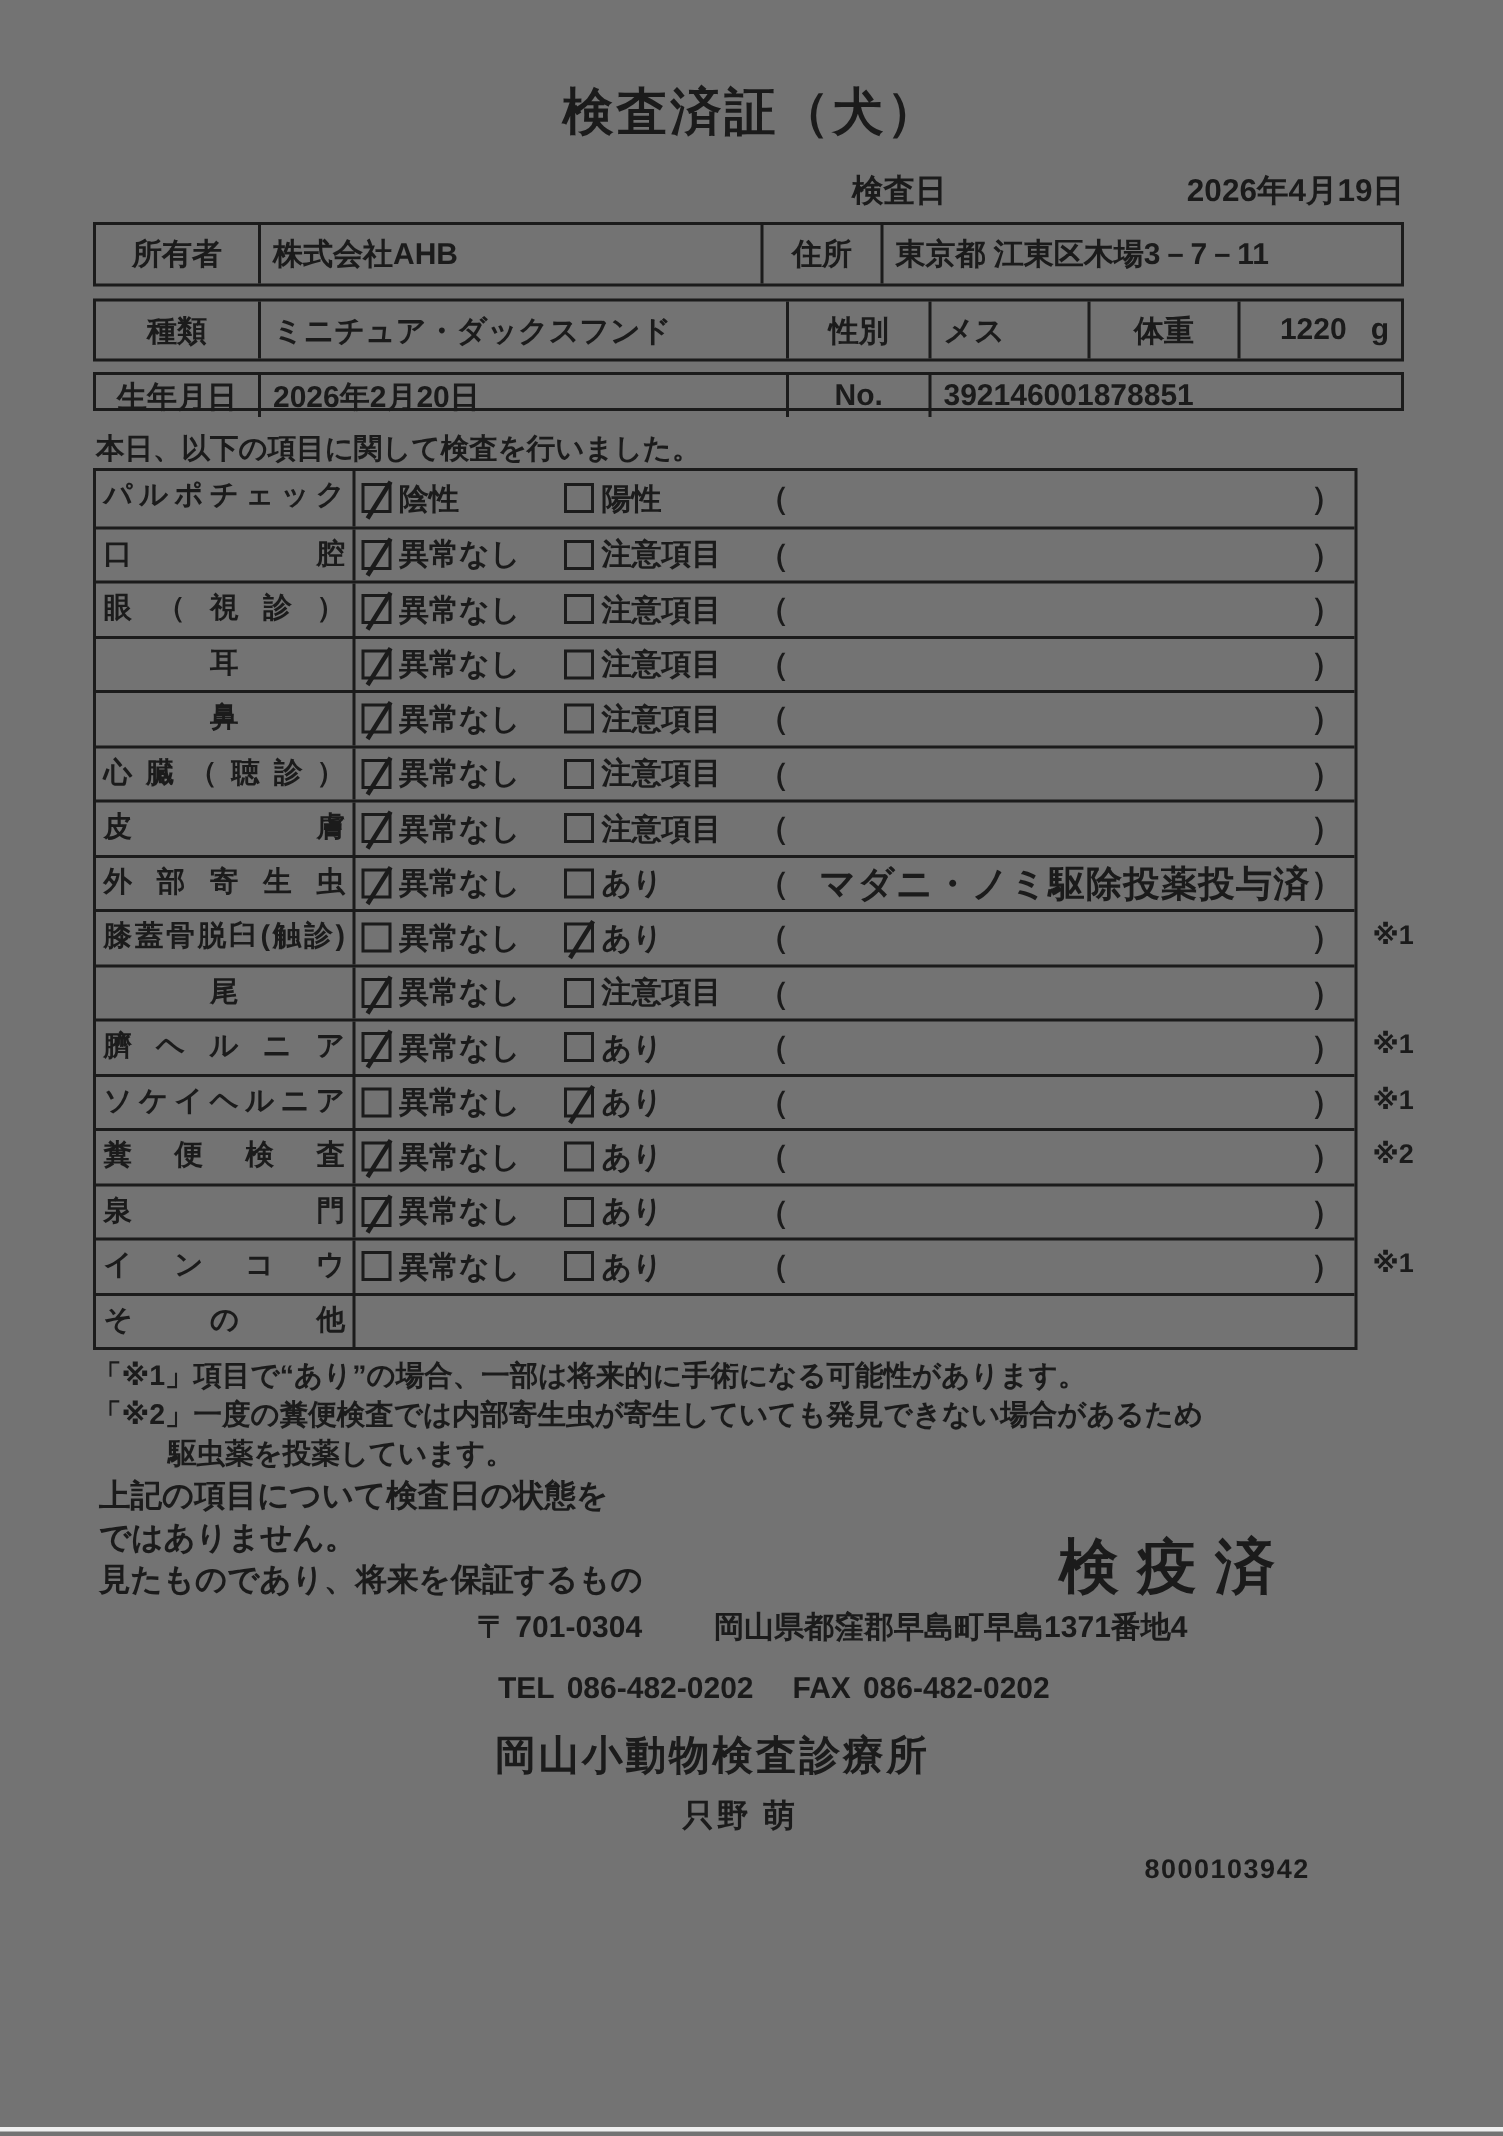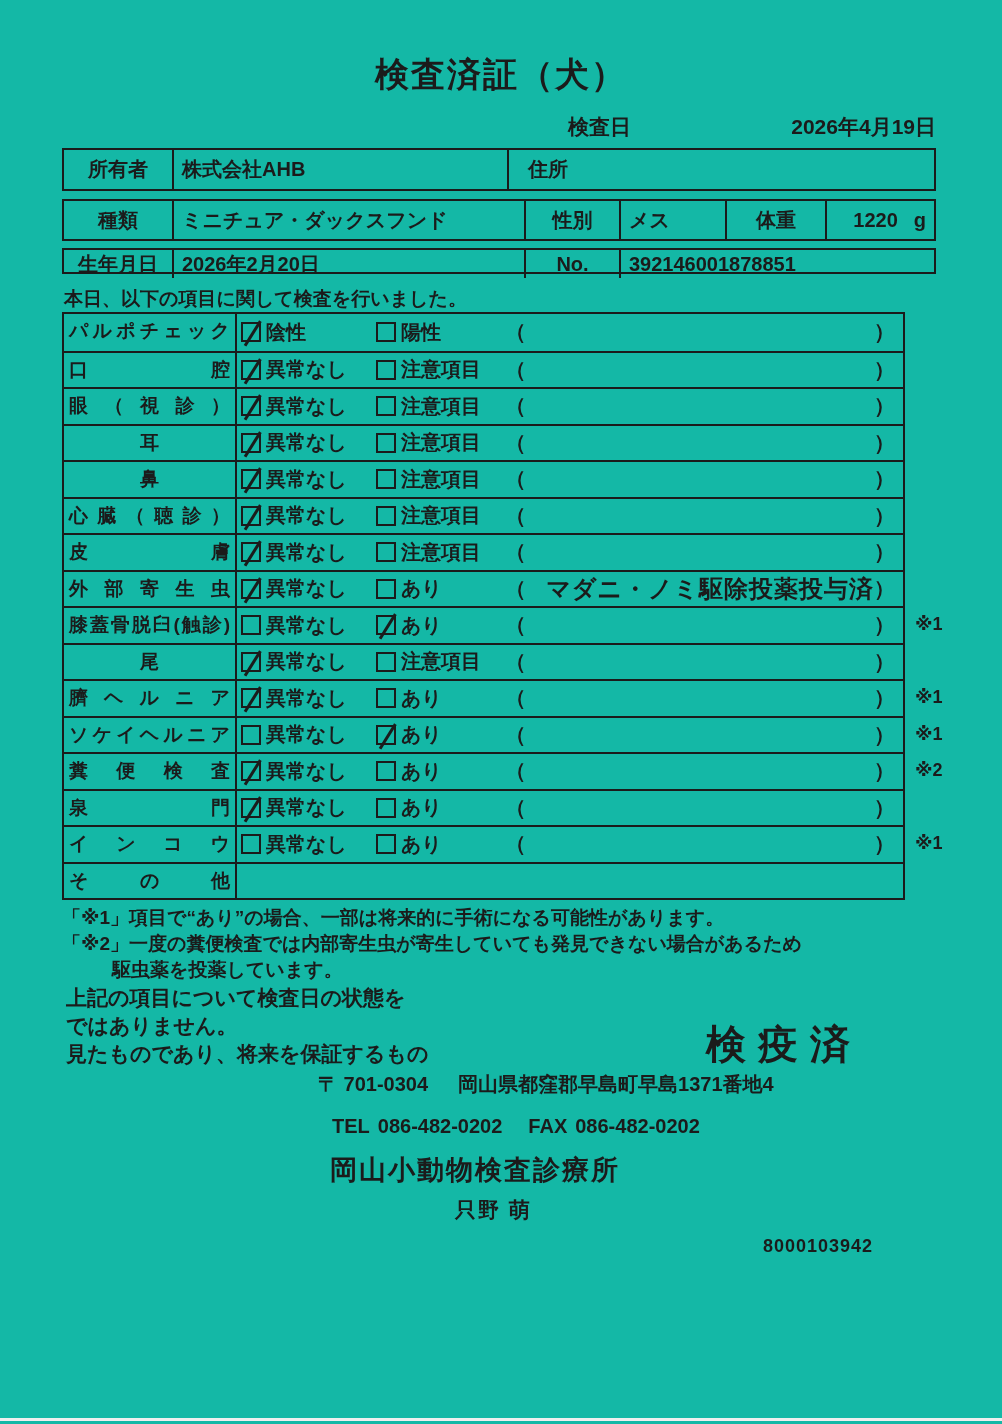--- a/index.html
+++ b/index.html
@@ -1,19 +1,19 @@
 <!DOCTYPE html>
 <html lang="ja"><head>
 <meta charset="utf-8">
 <style>
   html,body { margin:0; padding:0; background:#ffffff; }
   .page {
     position:relative;
     width:1002px; height:1424px;
-    background:#14b8a6;
+    background:#737373;
     color:#1b1b1b;
     font-family:"Liberation Sans","DejaVu Sans",sans-serif;
     font-weight:600;
     overflow:hidden;
   }
   .abs { position:absolute; }
 
   
   .title {
     top:52px; left:0; width:100%;
@@ -92,21 +92,21 @@
   .notes { top:905px; left:62px; font-size:19px; line-height:26px; }
   .notes .cont { padding-left:50px; }
 
   
   .disclaimer { top:984px; left:66px; font-size:21px; font-weight:700; line-height:28px; }
 
   
   .stamp { top:1017px; left:706px; font-size:40px; font-weight:600; letter-spacing:12px; white-space:nowrap; }
 
   
-  .addr   { top:1071px; left:318px; font-size:20px; display:flex; gap:30px; white-space:nowrap; }
+  .addr   { top:1071px; left:318px; font-size:20px; display:flex; gap:48px; white-space:nowrap; }
   .tel    { top:1115px; left:332px; font-size:20px; display:flex; gap:8px; white-space:nowrap; }
   .tel .fax-part { margin-left:18px; }
   .clinic { top:1152px; left:330px; font-size:27px; font-weight:600; letter-spacing:2px; }
   .vet    { top:1196px; left:455px; font-size:21px; letter-spacing:2px; }
   .serial { top:1236px; left:763px; font-size:18px; letter-spacing:1px; }
 
   .scan-smudge { left:0; right:0; bottom:3px; height:3px; background:#efefef; }
 </style>
 </head>
 <body>
@@ -115,20 +115,21 @@
 
   <h1 class="abs title">検査済証（犬）</h1>
 
   <div class="abs exam-date-label">検査日</div>
   <div class="abs exam-date-value">2026年4月19日</div>
 
   <div class="abs tbl owner-table">
     <div class="cell lab">所有者</div>
     <div class="cell">株式会社AHB</div>
     <div class="cell lab">住所</div>
+    <div class="cell">東京都 江東区木場3－7－11</div>
   </div>
 
   <div class="abs tbl pet-row1">
     <div class="cell lab">種類</div>
     <div class="cell">ミニチュア・ダックスフンド</div>
     <div class="cell lab">性別</div>
     <div class="cell">メス</div>
     <div class="cell lab">体重</div>
     <div class="cell weight-cell">
       <span>1220</span>

